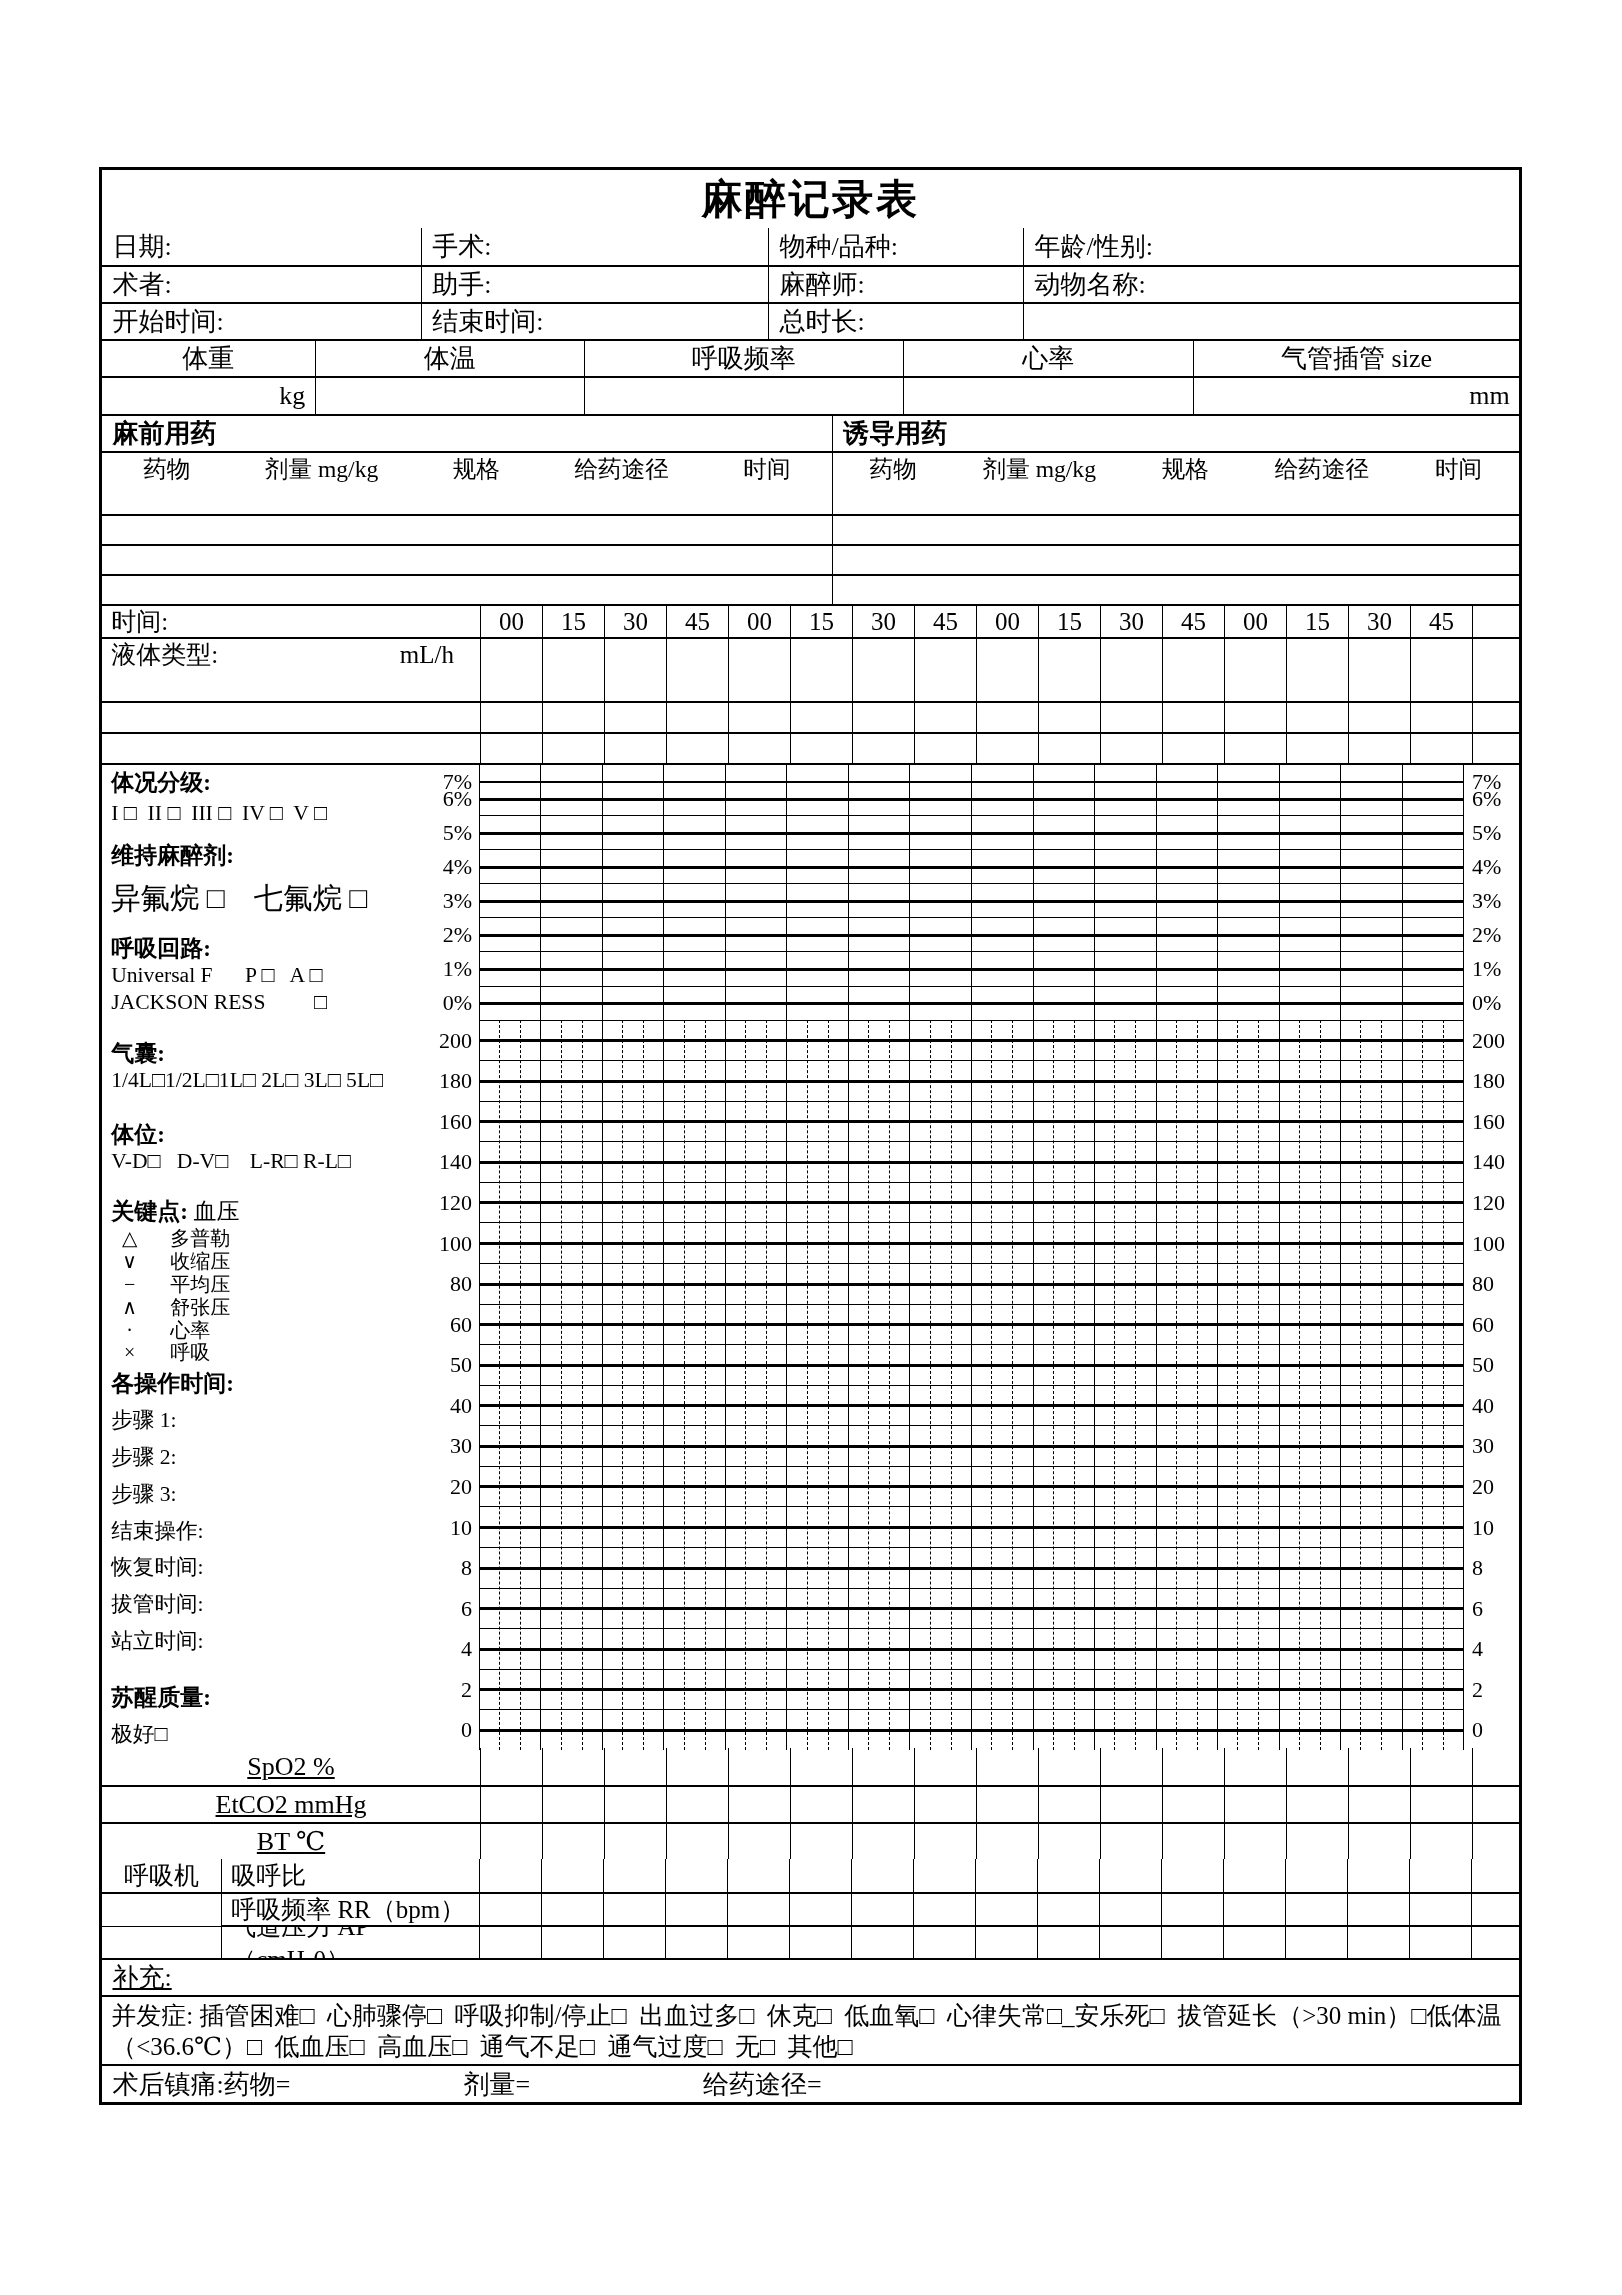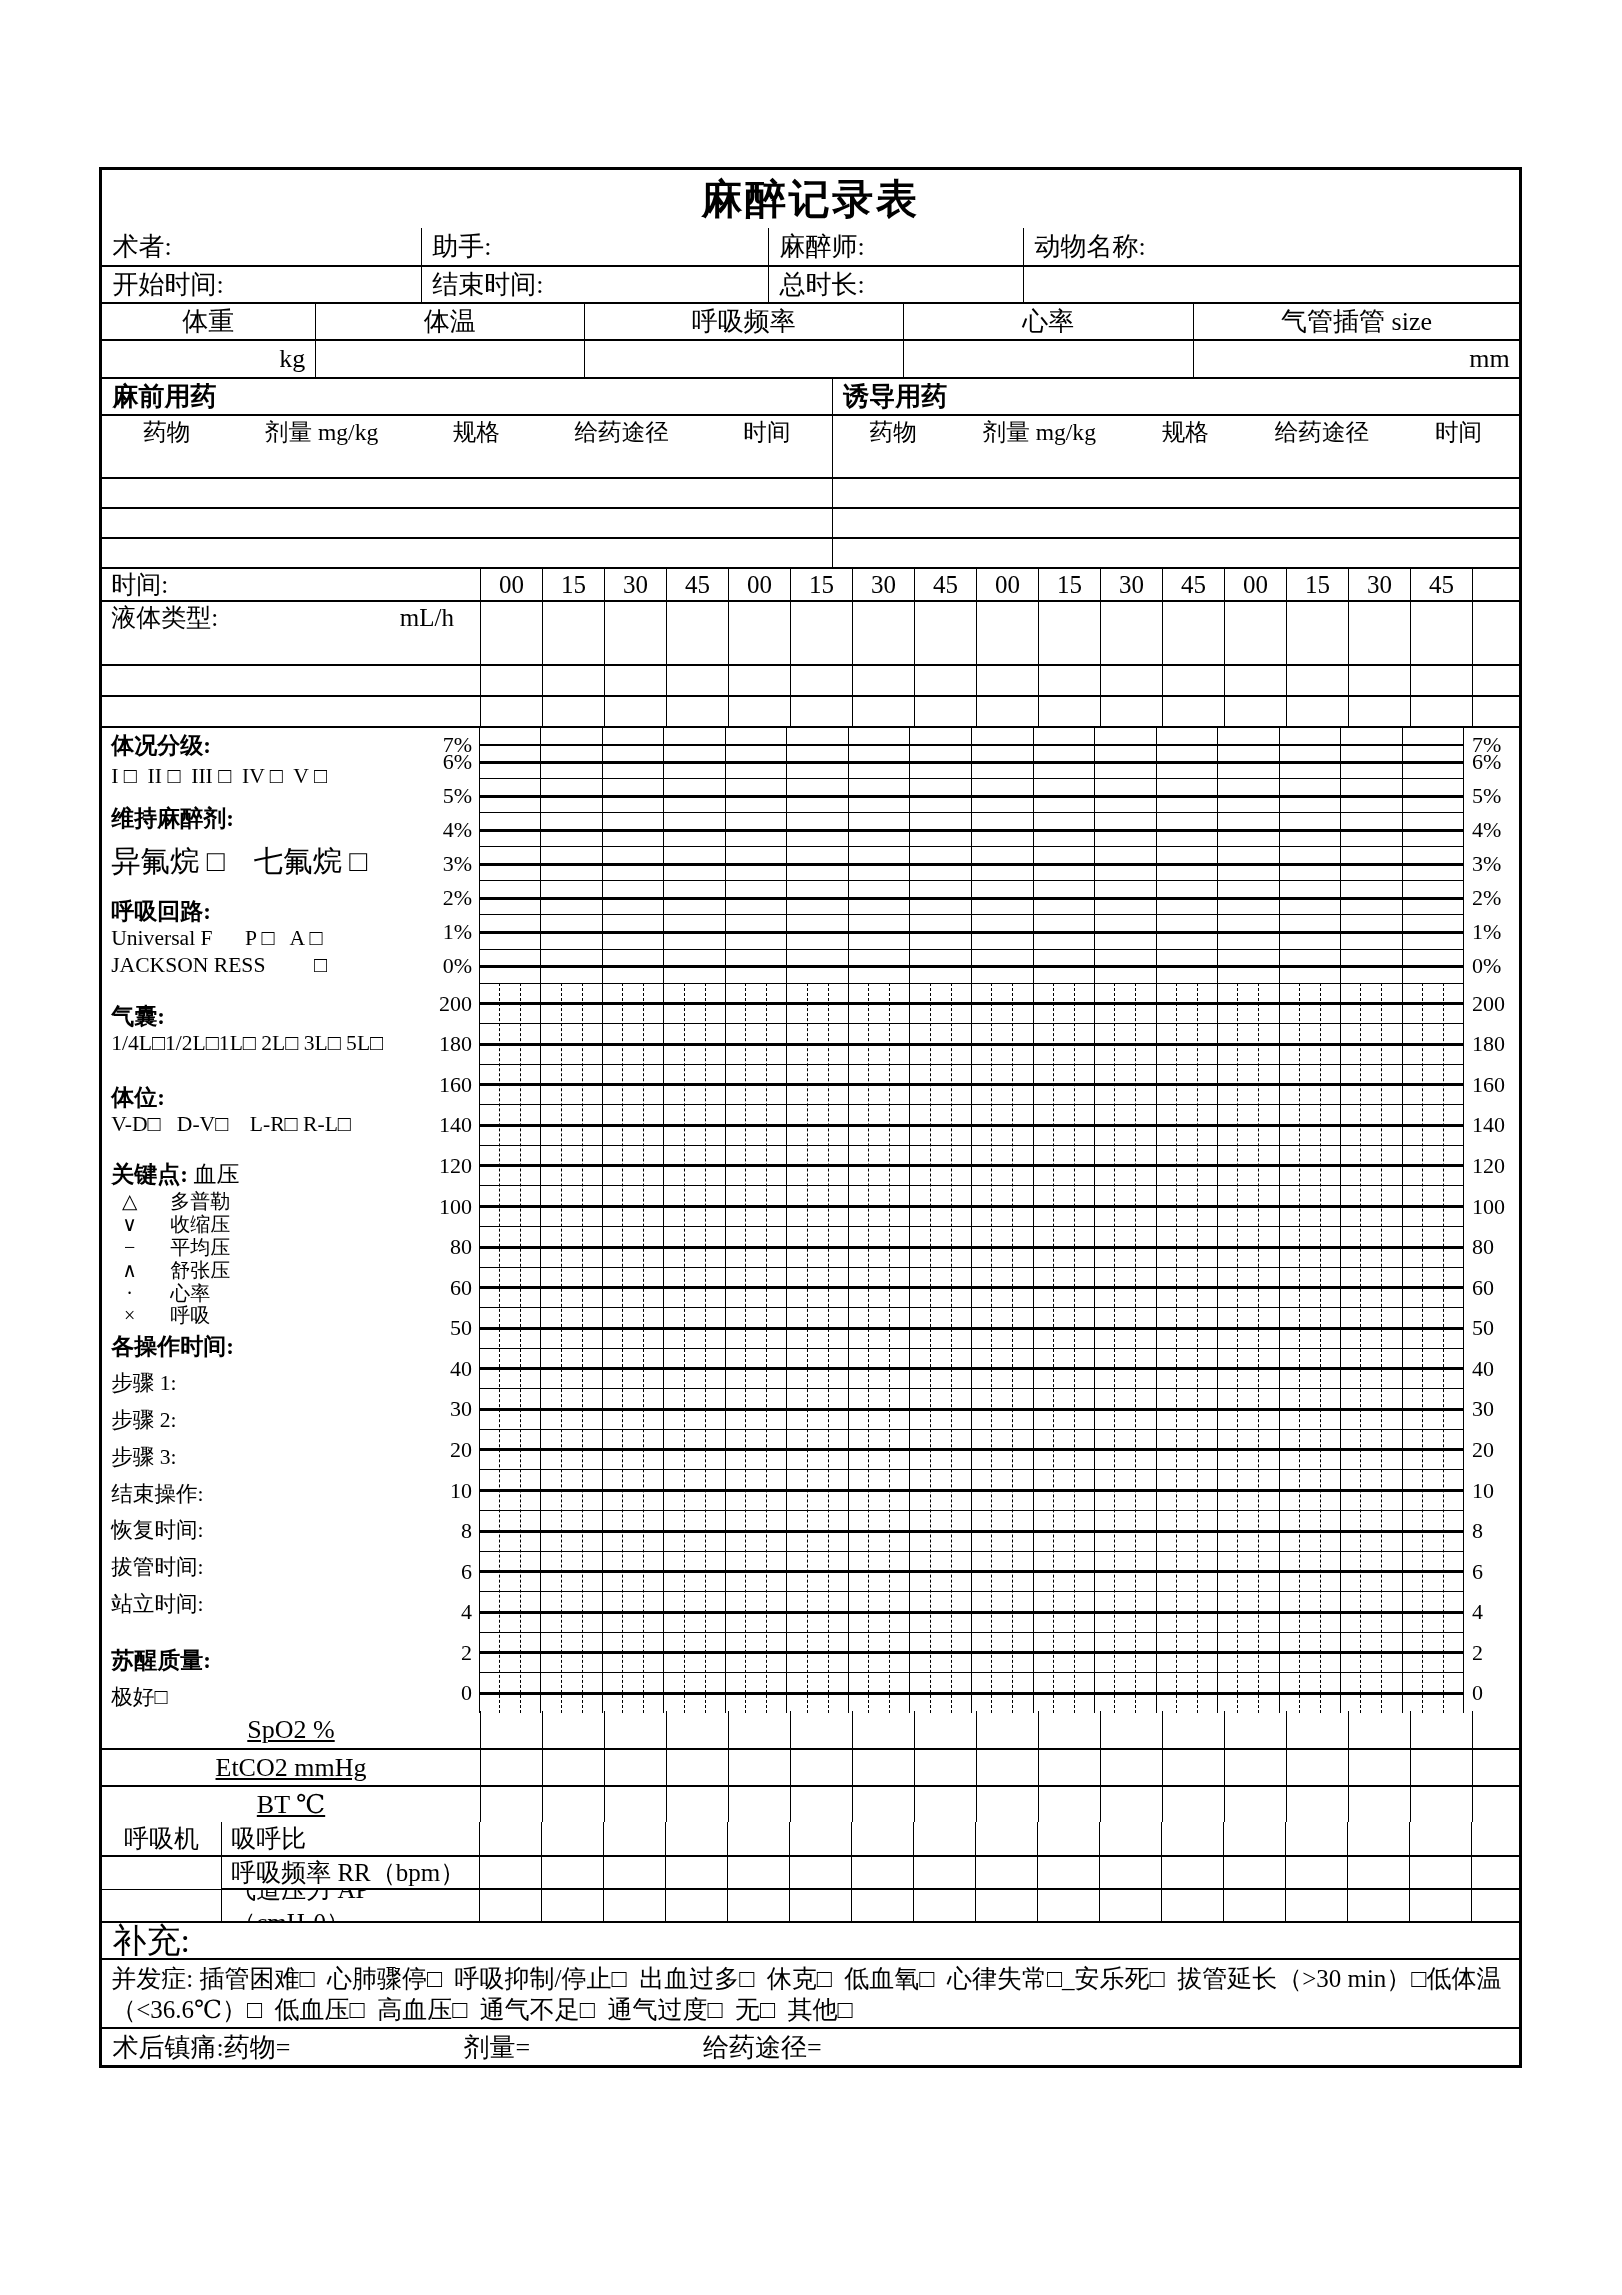--- a/index.html
+++ b/index.html
@@ -67,35 +67,41 @@
   .p-leg .sym{width:37px;text-align:center;display:inline-block;}
   .p-leg .nm{margin-left:22px;}
   
   .mon-row{height:37px;font-size:26px;text-decoration:underline;}
   .mon-row .lblcol{justify-content:center;}
   .vent-row{height:33px;font-size:25px;}
   .vent-l{width:119px;flex:0 0 119px;justify-content:center;border-left:none;}
   .vent-sub{width:258px;flex:0 0 258px;padding-left:9.2px;}
   .vent-row.v1 .vent-l,.vent-row.v2 .vent-l{border-top:none;}
   
-  .supp-row{height:37px;font-size:34px;}
+  .supp-row{height:37px;font-size:26px;text-decoration:underline;}
   .supp-row .c{padding-left:10.5px;width:100%;}
   .comp-row{min-height:65px;font-size:25px;line-height:31px;}
   .comp-row .c{padding:2.6px 9.2px;width:100%;align-items:flex-start;}
   .comp-text{white-space:pre-wrap;}
   .analg-row{height:38px;font-size:26px;}
   .analg-row .c{padding-left:10.5px;width:100%;}
   .analg-field{margin-left:0;margin-right:173px;white-space:pre;}
 </style>
 </head>
 <body>
 
 <div class="sheet">
   <div class="row title-row">麻醉记录表</div>
   <div id="infoRows">
+      <div class="row info-row">
+        <div class="c iw0">日期:</div>
+        <div class="c iw1">手术:</div>
+        <div class="c iw2">物种/品种:</div>
+        <div class="c iw3">年龄/性别:</div>
+      </div>
       <div class="row info-row">
         <div class="c iw0">术者:</div>
         <div class="c iw1">助手:</div>
         <div class="c iw2">麻醉师:</div>
         <div class="c iw3">动物名称:</div>
       </div>
       <div class="row info-row">
         <div class="c iw0">开始时间:</div>
         <div class="c iw1">结束时间:</div>
         <div class="c iw2">总时长:</div>

